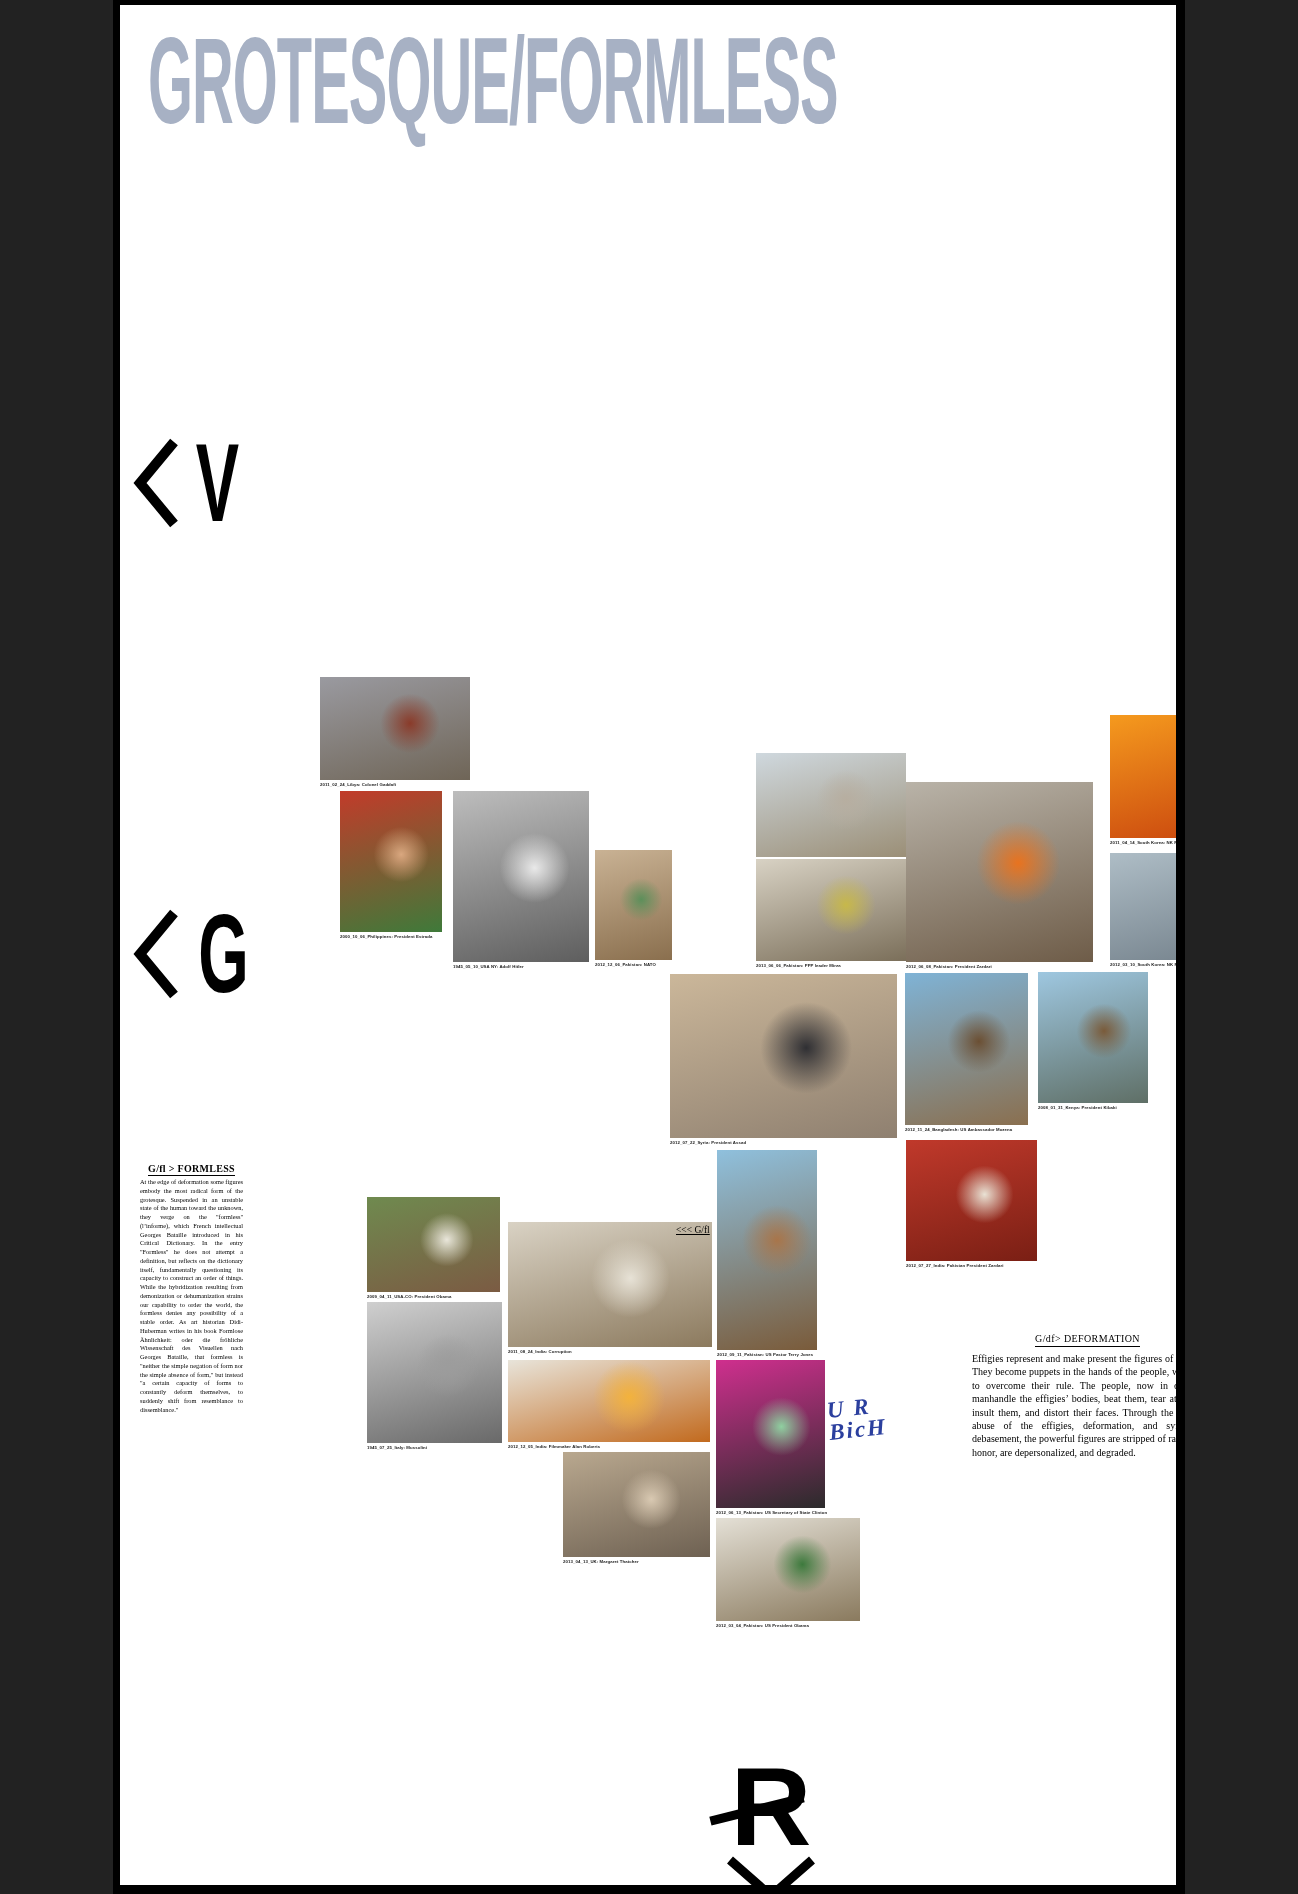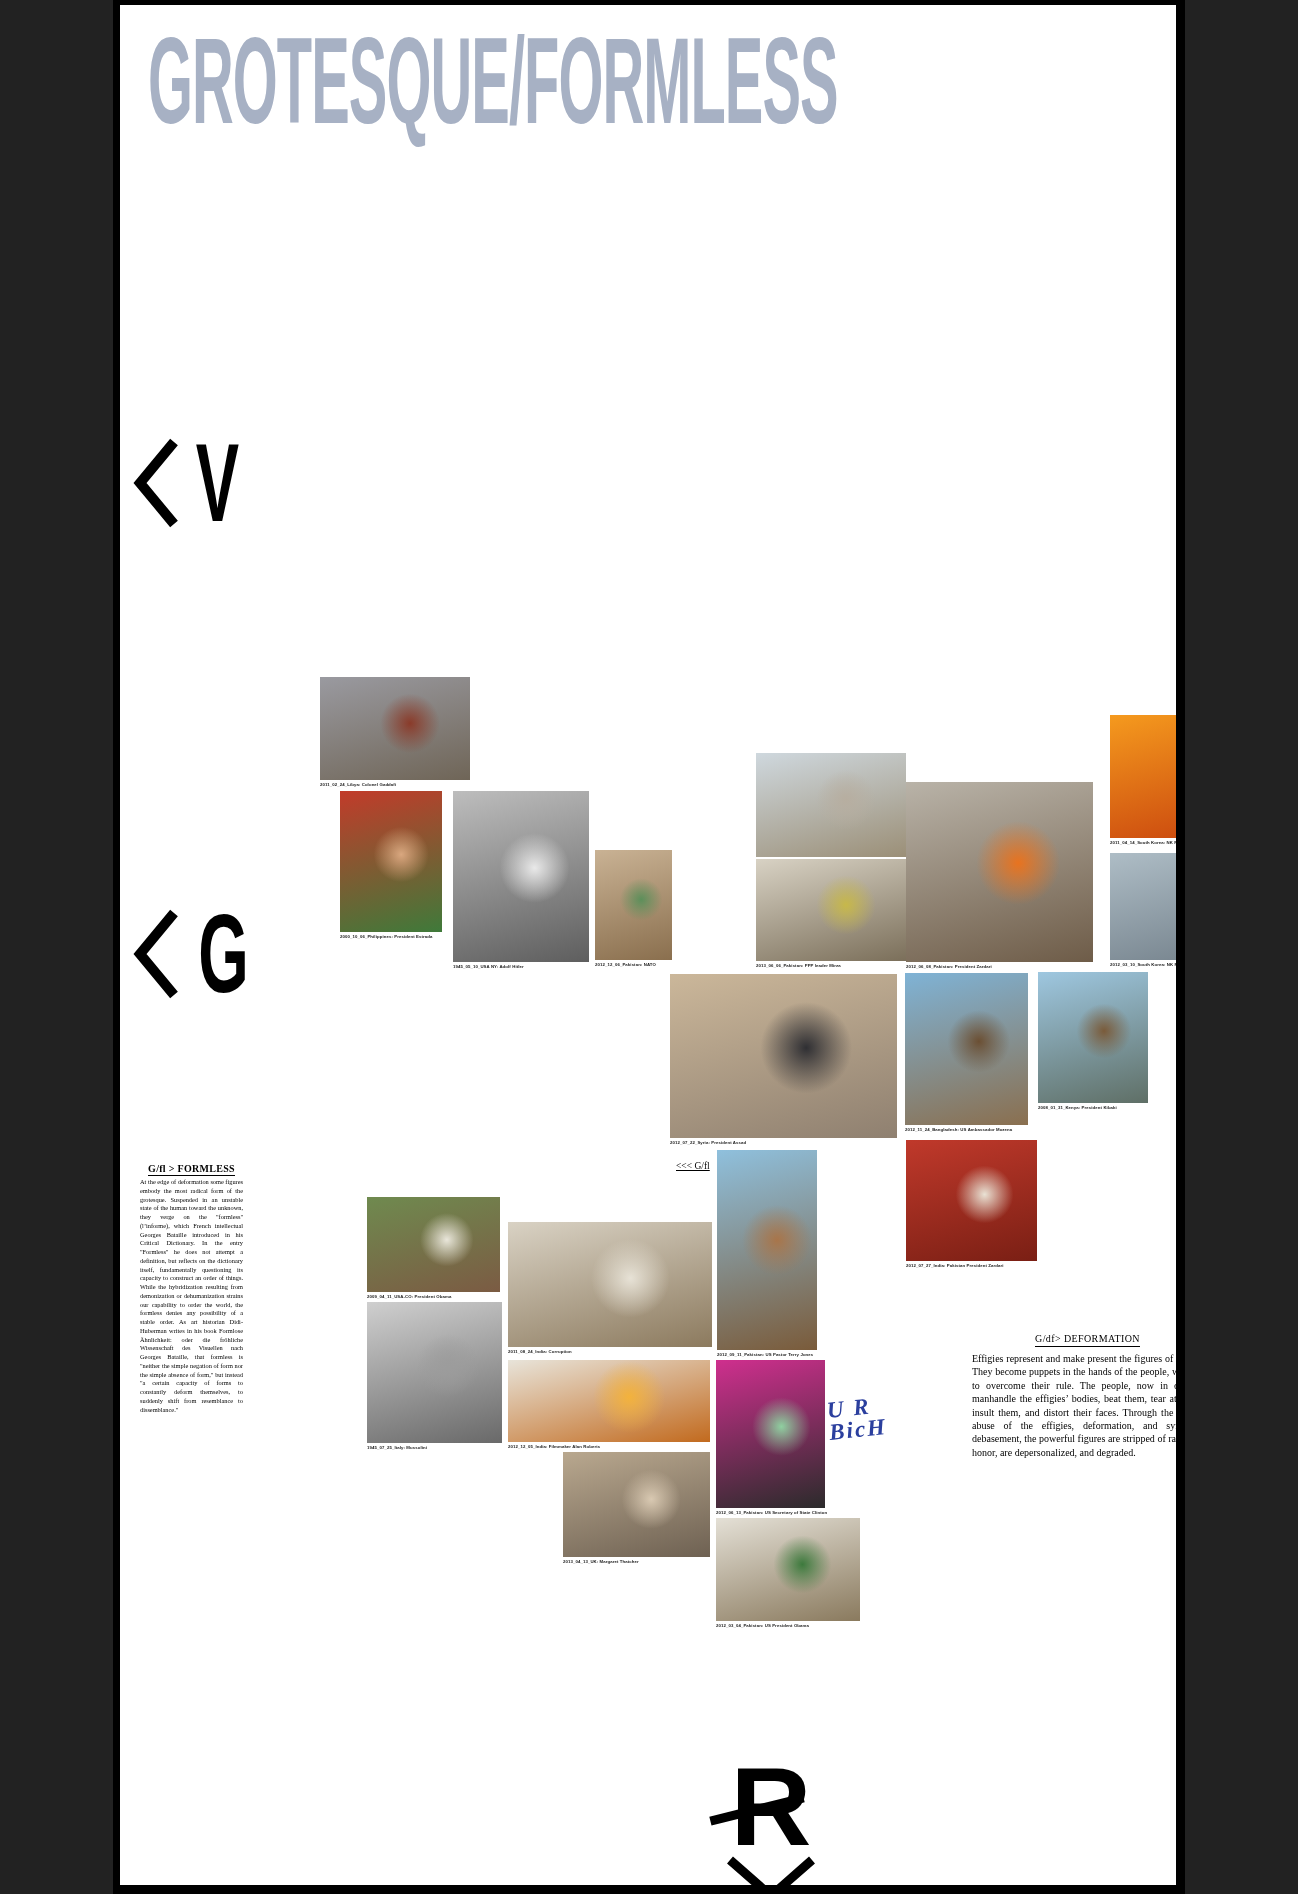--- a/index.html
+++ b/index.html
@@ -49,21 +49,21 @@
   .deformation-block{left:852px;top:1328px;width:231px;}
   .deformation-block h3{
     margin:0 0 8px 0;font-size:10px;font-weight:normal;text-align:center;
     letter-spacing:0.4px;
   }
   .deformation-block h3 span{border-bottom:1px solid #000;padding-bottom:2px;}
   .deformation-block p{
     margin:0;font-size:10px;line-height:13.4px;text-align:justify;
   }
   .crossref{
-    left:556px;top:1156px;font-size:9.5px;text-decoration:underline;
+    left:556px;top:1220px;font-size:9.5px;text-decoration:underline;
     font-family:"Liberation Serif",serif;color:#000;white-space:nowrap;text-align:right;
   }
   
   .graffiti{
     left:708px;top:1392px;color:#2b3f9e;
     font-family:"Liberation Serif",serif;font-style:italic;font-weight:bold;
     font-size:23px;line-height:22px;transform:rotate(-6deg);
     letter-spacing:2px;white-space:nowrap;
   }
   

